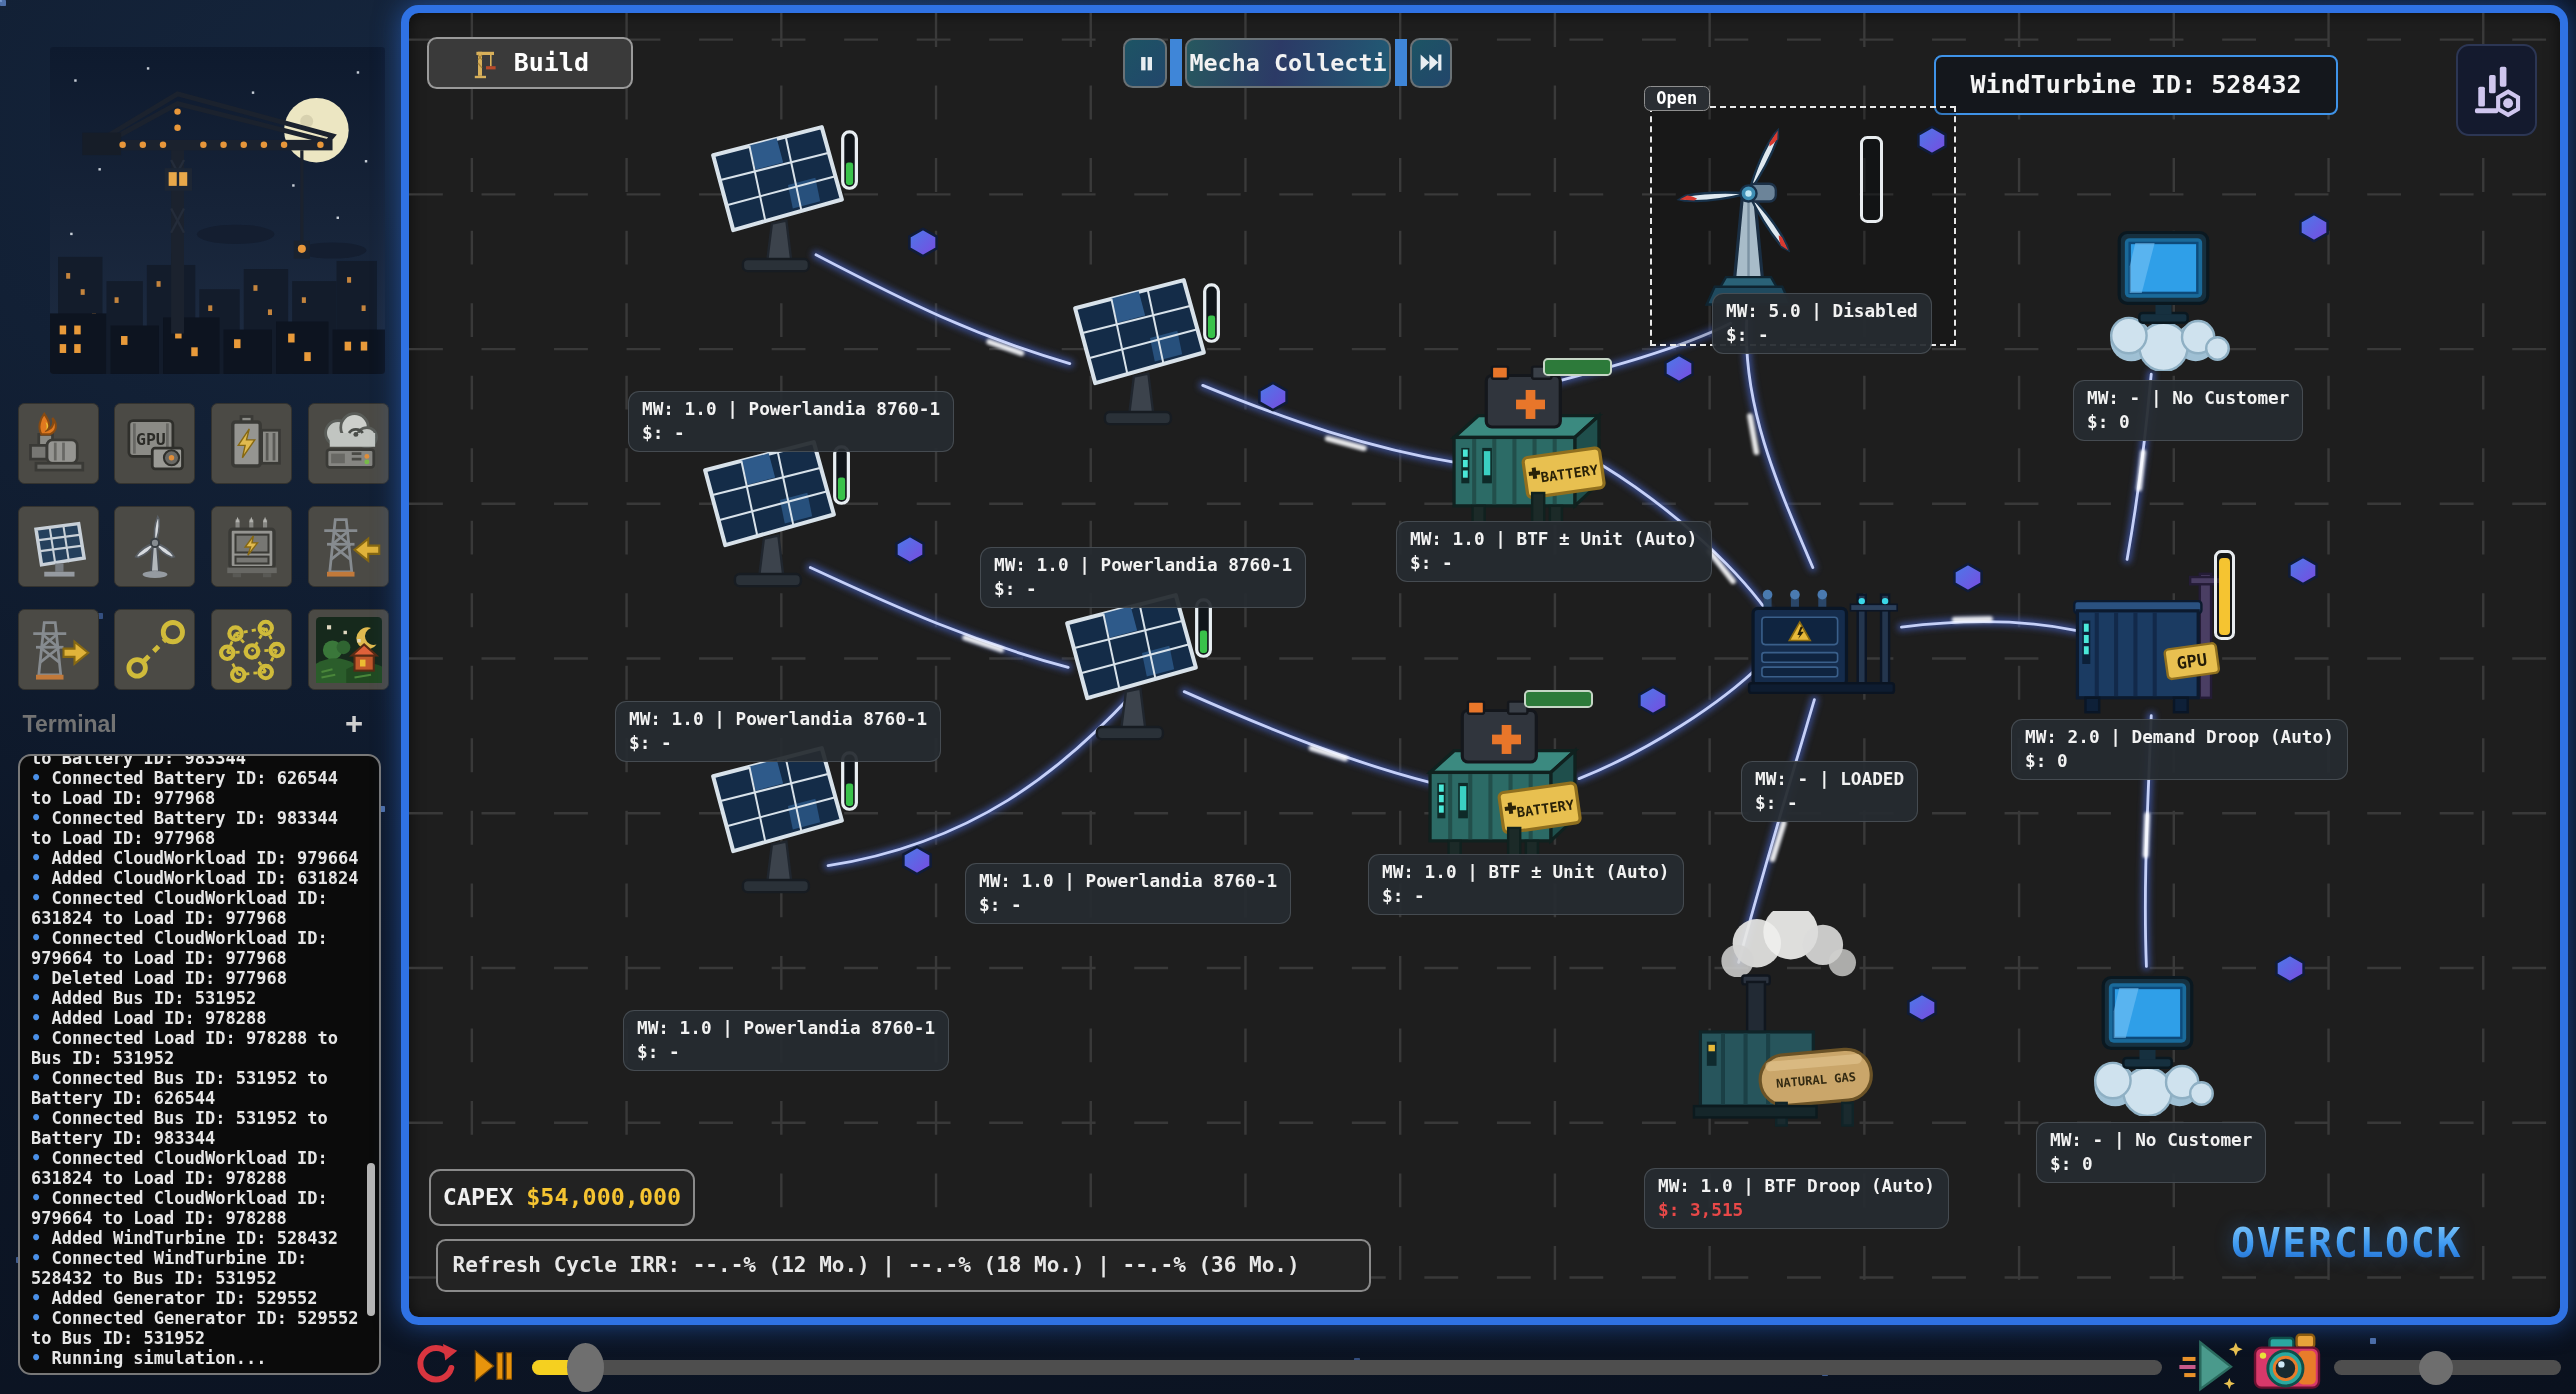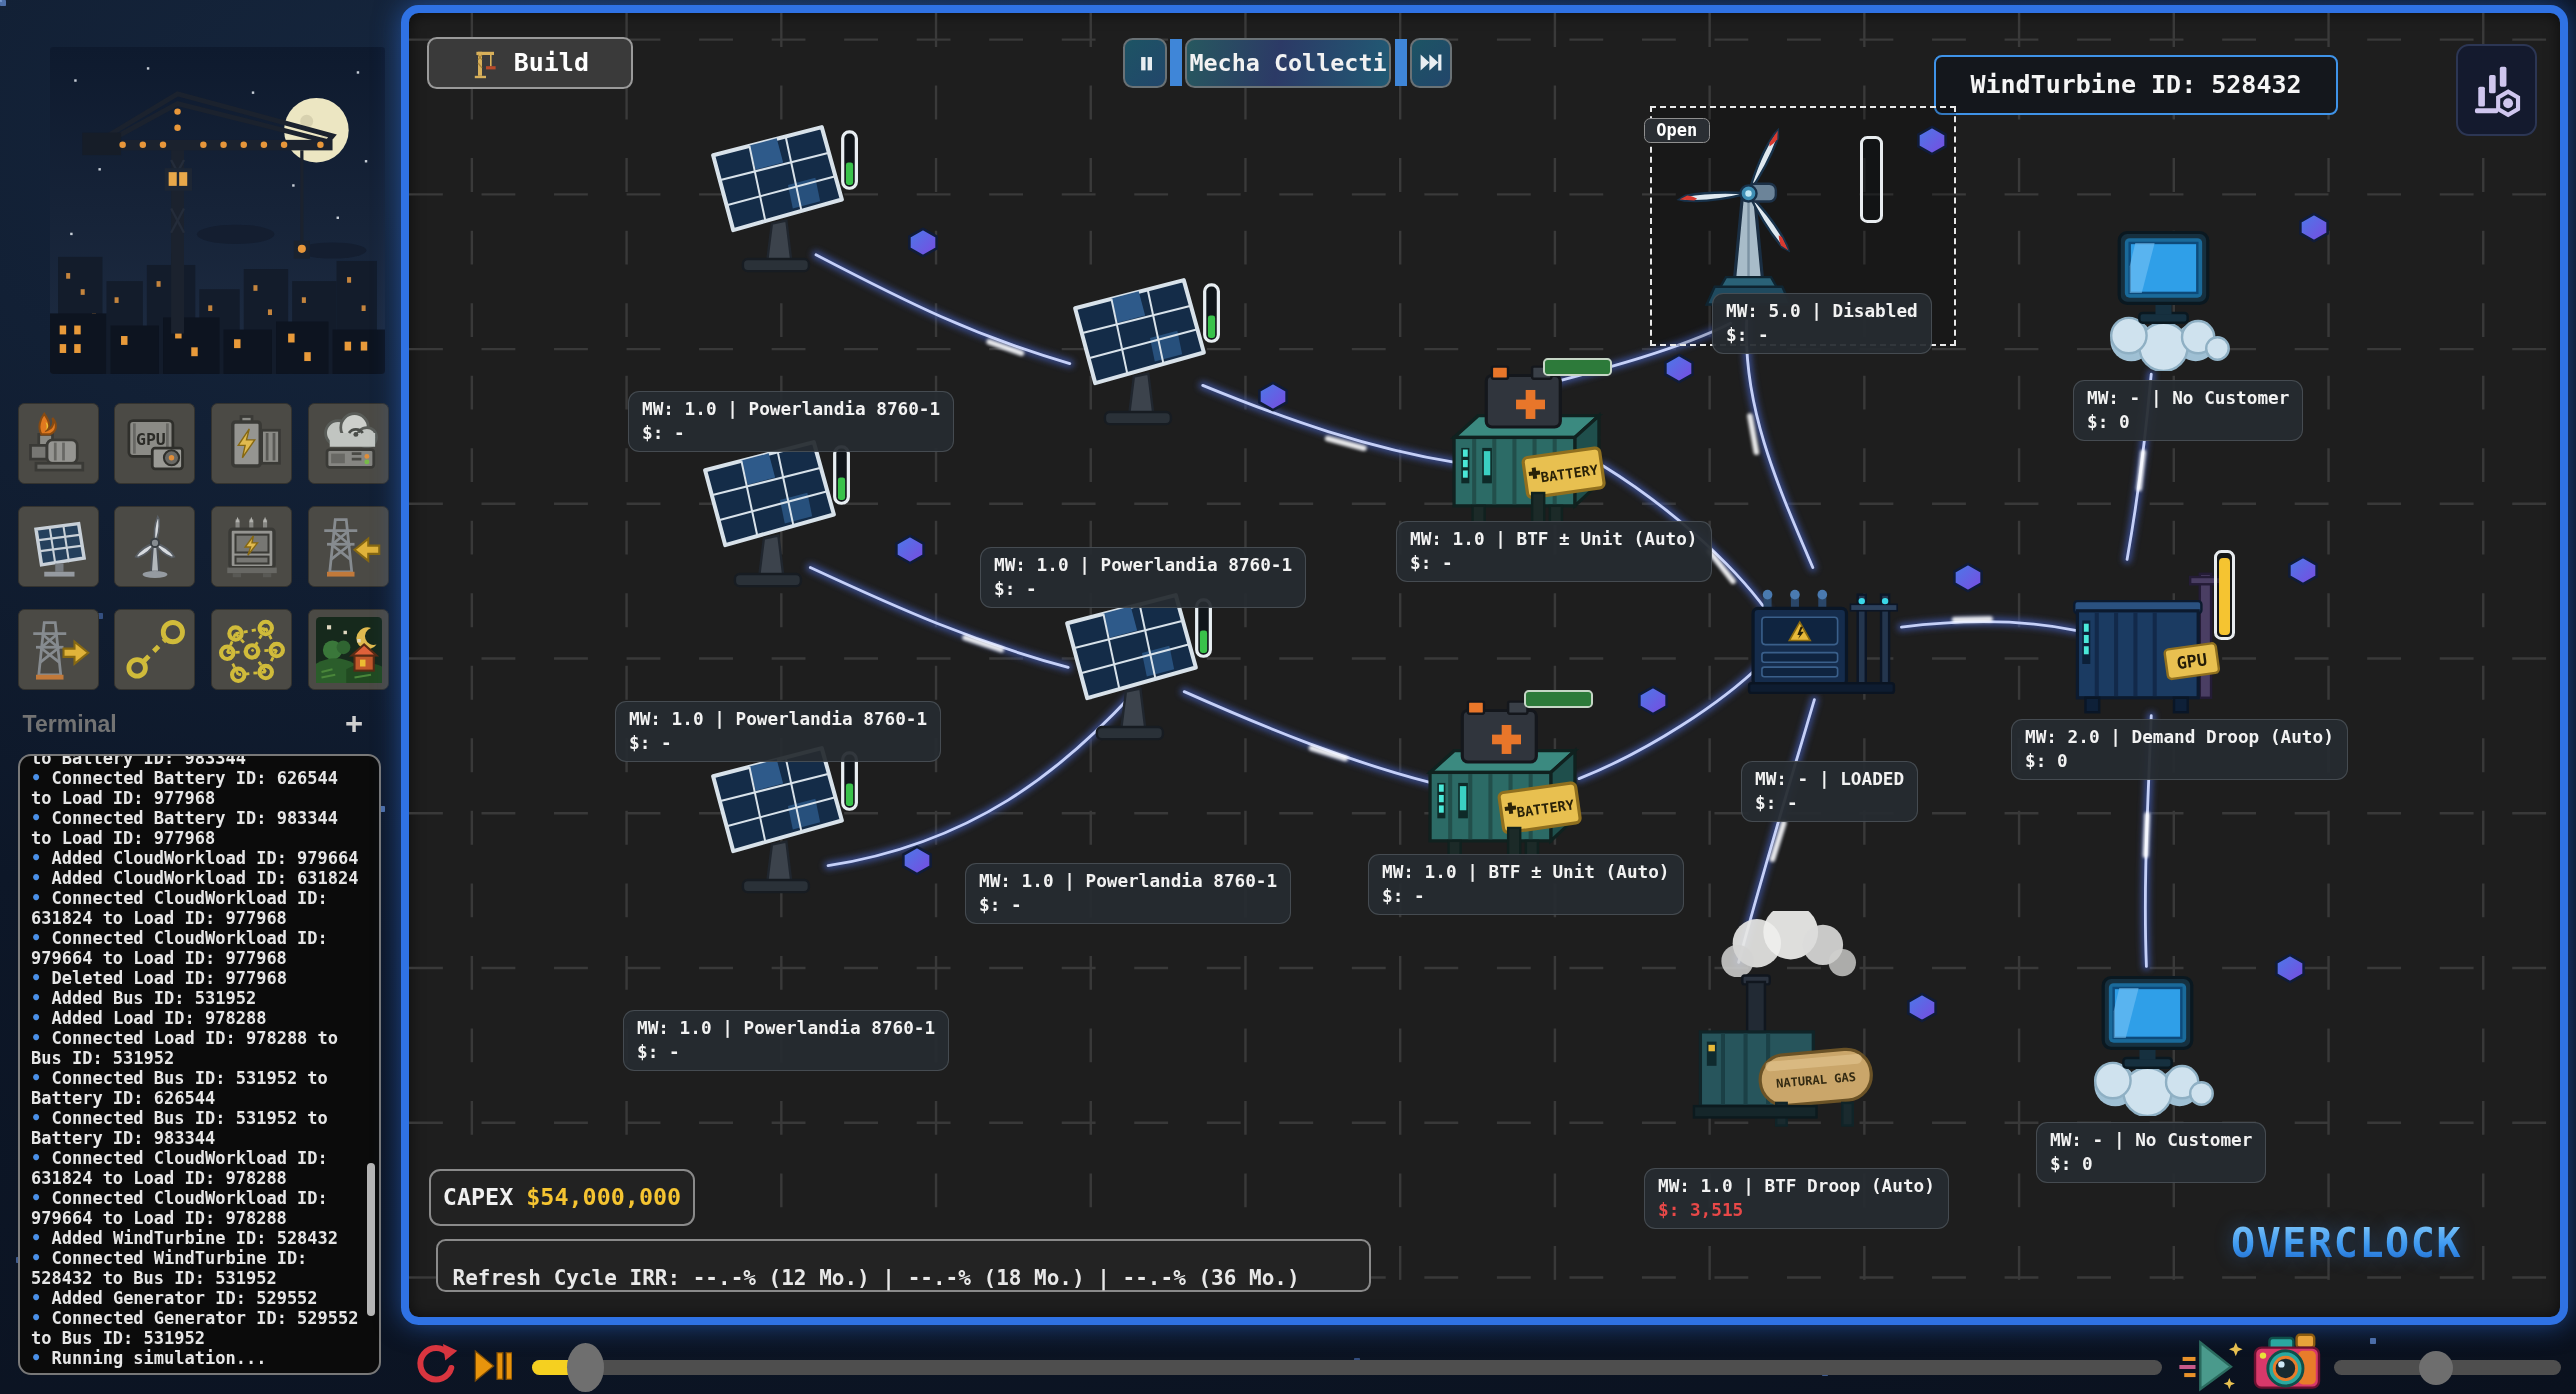--- a/index.html
+++ b/index.html
@@ -60,36 +60,36 @@
     border:2.4px solid #3f93e8; border-radius:8px; color:#f5f5f5; font-size:25px; font-weight:bold;
     display:flex; align-items:center; justify-content:center; }
   .stats-btn { position:absolute; left:2047px; top:31px; width:81px; height:92px; background:#141a2e;
     border:2.4px solid #2c3654; border-radius:13px; display:flex; align-items:center; justify-content:center; }
 
   .panel-label { position:absolute; background:rgba(38,44,49,.94); border:1.6px solid rgba(150,160,168,.28);
     border-radius:11.3px; padding:5.6px 13px; font-size:17.7px; font-weight:bold; line-height:24px;
     color:#f2f2f2; white-space:nowrap; z-index:6; }
   .panel-label .red { color:#e84848; }
   .open-chip { position:absolute; left:1235px; top:73px; background:#2a2e33; border:1.6px solid #8f8f8f;
-    border-radius:6.4px; padding:1.6px 11.3px; font-size:17px; font-weight:bold; color:#fff; z-index:7;margin-top:32px; }
+    border-radius:6.4px; padding:1.6px 11.3px; font-size:17px; font-weight:bold; color:#fff; z-index:7; }
   .selection-box { position:absolute; left:1241px; top:93px; width:306px; height:240px;
     border:2.4px dashed #e8e8e8; background:rgba(0,0,0,.18); z-index:2; }
   .gauge { position:absolute; border:3.2px solid #e8ecef; border-radius:7.3px; background:rgba(10,14,18,.4); z-index:5; }
   .gauge .fill { position:absolute; left:1.6px; right:1.6px; bottom:1.6px; border-radius:4px; }
   .charge-bar { position:absolute; width:69px; height:18.5px; background:#2d7a3a; border:2.4px solid #c6d6c6;
     border-radius:4.8px; z-index:5; }
   .node { position:absolute; z-index:4; }
   .hex { position:absolute; width:34px; height:31px; z-index:5; }
 
   .capex-box { position:absolute; left:20px; top:1156px; width:266px; height:57px; background:#222222;
     border:2.4px solid #8a8a8a; border-radius:11.3px; display:flex; align-items:center; justify-content:center;
     gap:13px; font-size:23.4px; font-weight:bold; z-index:8; }
   .capex-box .val { color:#f5c431; }
   .irr-box { position:absolute; left:27px; top:1226px; width:935px; height:53px; background:#232323;
-    border:2.4px solid #8a8a8a; border-radius:9.7px; display:flex; align-items:flex-end; padding-left:14.5px;
+    border:2.4px solid #8a8a8a; border-radius:9.7px; display:flex; align-items:center; padding-left:14.5px;
     font-size:21px; font-weight:bold; color:#e8e8e8; white-space:nowrap; z-index:8; }
   .logo { position:absolute; left:1822px; top:1207px; font-size:40px; font-weight:bold; letter-spacing:1.6px;
     background:linear-gradient(180deg,#8fd4ff 0%, #3f9bf0 55%, #1a63c8 100%);
     -webkit-background-clip:text; background-clip:text; color:transparent;
     text-shadow:0 0 17.7px rgba(60,140,240,.35); z-index:8; font-family:"DejaVu Sans Mono",monospace; }
 
   
   .bottom-icon { position:absolute; cursor:pointer; }
   .track { position:absolute; height:15.3px; background:#4e4e4e; border-radius:8px; }
   .track .done { position:absolute; left:0; top:0; bottom:0; width:63px; background:#f5d020; border-radius:8px 0 0 8px; }

